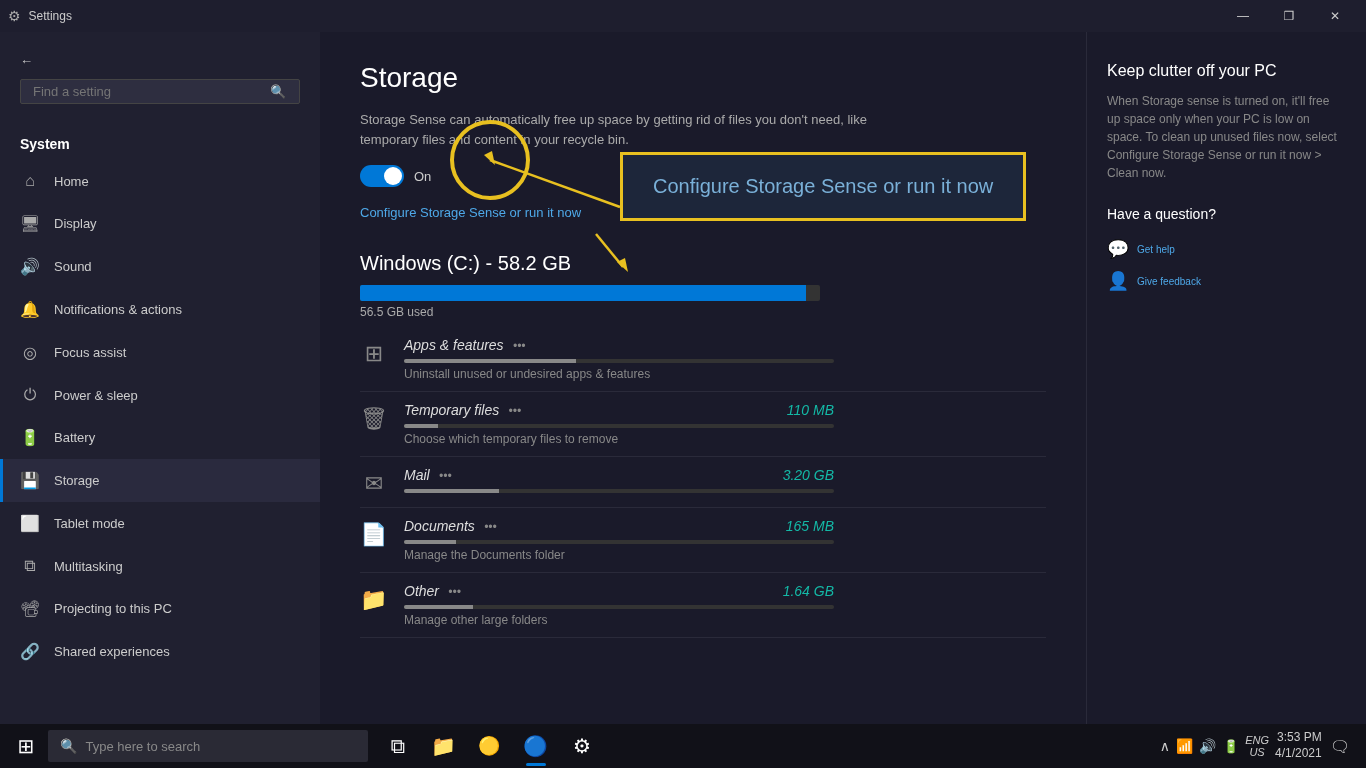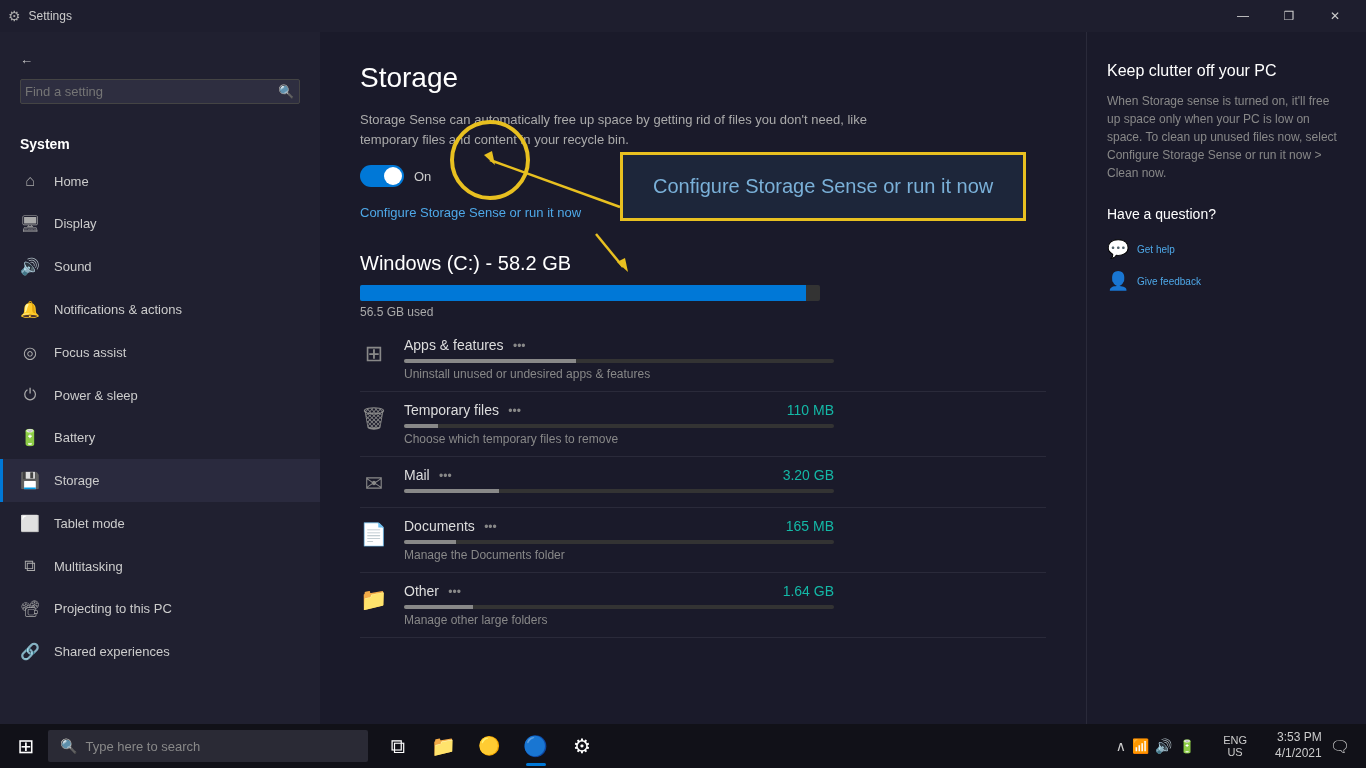--- a/index.html
+++ b/index.html
@@ -76,21 +76,21 @@
       border: none;
       padding: 4px 0;
       margin-bottom: 4px;
     }
     .search-box {
       display: flex;
       align-items: center;
       background: #2e2e40;
       border: 1px solid #444;
       border-radius: 2px;
-      padding: 4px 4px;
+      padding: 4px 12px;
       margin: 8px 0 16px 0;
     }
     .search-input {
       background: none;
       border: none;
       color: #aaa;
       font-size: 13px;
       flex: 1;
       outline: none;
     }
@@ -273,20 +273,21 @@
       text-align: center;
     }
     .storage-item-info {
       flex: 1;
     }
     .storage-item-name-row {
       display: flex;
       align-items: flex-end;
       justify-content: space-between;
       width: 430px;
+      font-style: italic;
     }
     .storage-item-name {
       color: #ddd;
       font-size: 14px;
       font-weight: 500;
     }
     .storage-item-size {
       color: #14b8a6;
       font-size: 14px;
     }
@@ -678,21 +679,21 @@
     <div class="taskbar-app taskbar-app-active">🔵</div>
     <div class="taskbar-app">⚙</div>
   </div>
   <div class="taskbar-right">
     <div class="taskbar-right-icons">
       <span style="cursor:pointer;">∧</span>
       <span style="cursor:pointer; font-size:14px;">📶</span>
       <span style="cursor:pointer;">🔊</span>
       <span style="cursor:pointer; font-size:13px;">🔋</span>
     </div>
-    <div class="taskbar-lang" style="white-space:pre; margin: 0 24px;">ENG
+    <div class="taskbar-lang" style="white-space:pre; margin: 0 2px; font-style: italic;">ENG
 US</div>
     <div class="taskbar-time">
       <div>3:53 PM</div>
       <div>4/1/2021</div>
     </div>
     <div class="taskbar-notif">🗨</div>
   </div>
 </div>
 
 </body></html>

